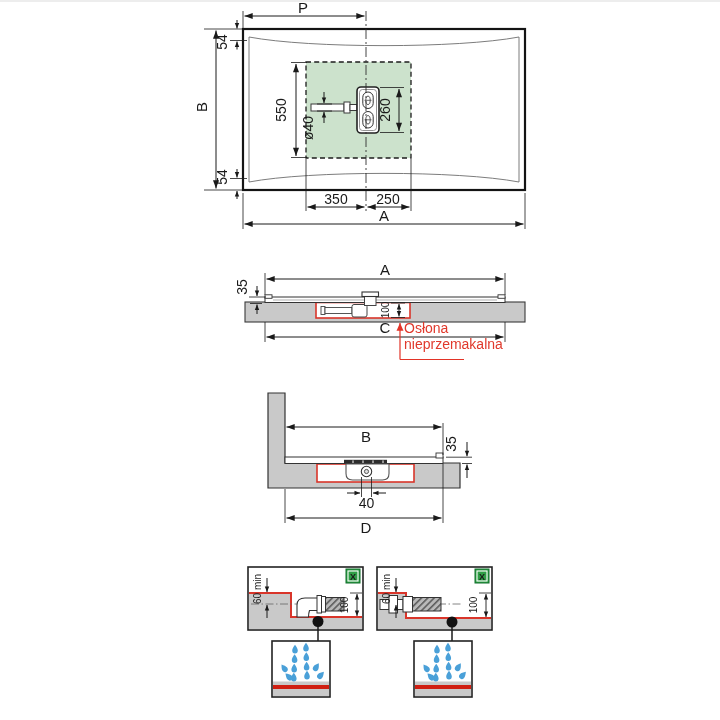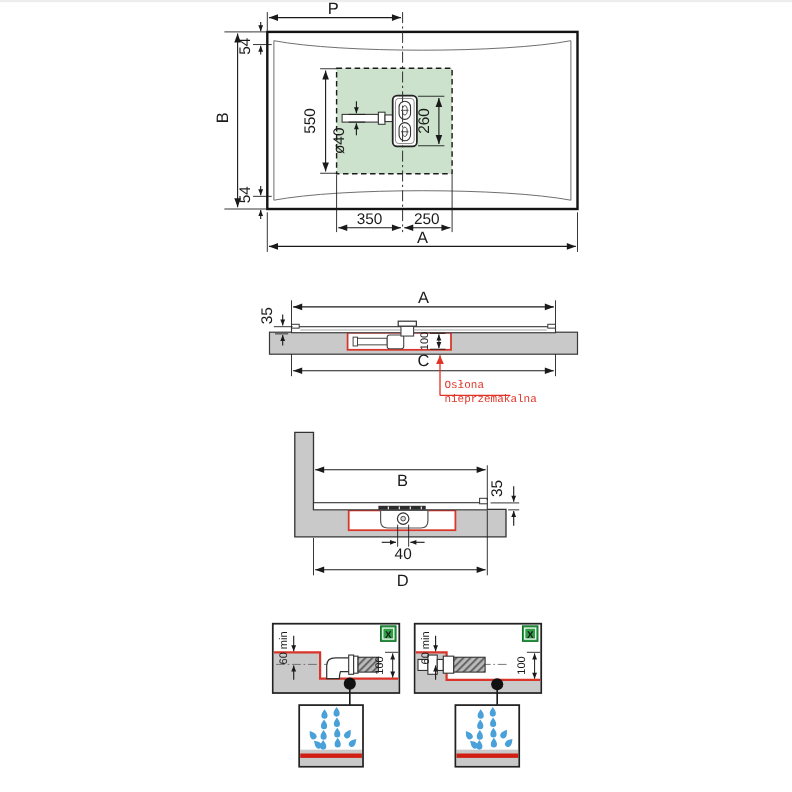--- a/index.html
+++ b/index.html
@@ -3,22 +3,22 @@
 <meta charset="utf-8">
 <style>
   html,body{margin:0;padding:0;background:#fff;}
   .stage{position:relative;width:720px;height:720px;background:#ffffff;overflow:hidden;
          font-family:"Liberation Sans",sans-serif;}
   .stage svg{position:absolute;left:0;top:0;}
   text{font-family:"Liberation Sans",sans-serif;fill:#1a1a1a;}
   .t15{font-size:15px;}
   .t14{font-size:14px;}
   .t10{font-size:10px;}
-  .note{position:absolute;left:404px;top:346px;width:84px;
-        font-size:10px;line-height:1.16;color:#e0392c;font-family:Liberation Mono, monospace;}
+  .note{position:absolute;left:404px;top:320px;width:84px;
+        font-size:14px;line-height:1.16;color:#e0392c;}
 </style>
 </head>
 <body>
 
 <div class="stage">
 <svg width="720" height="720" viewBox="0 0 720 720" xmlns="http://www.w3.org/2000/svg" xmlns:xlink="http://www.w3.org/1999/xlink">
 <defs>
   <marker id="ae" markerUnits="userSpaceOnUse" markerWidth="10" markerHeight="8" refX="8.6" refY="4" orient="auto">
     <path d="M0.4,1 L8.6,4 L0.4,7 Z" fill="#1a1a1a"></path>
   </marker>

